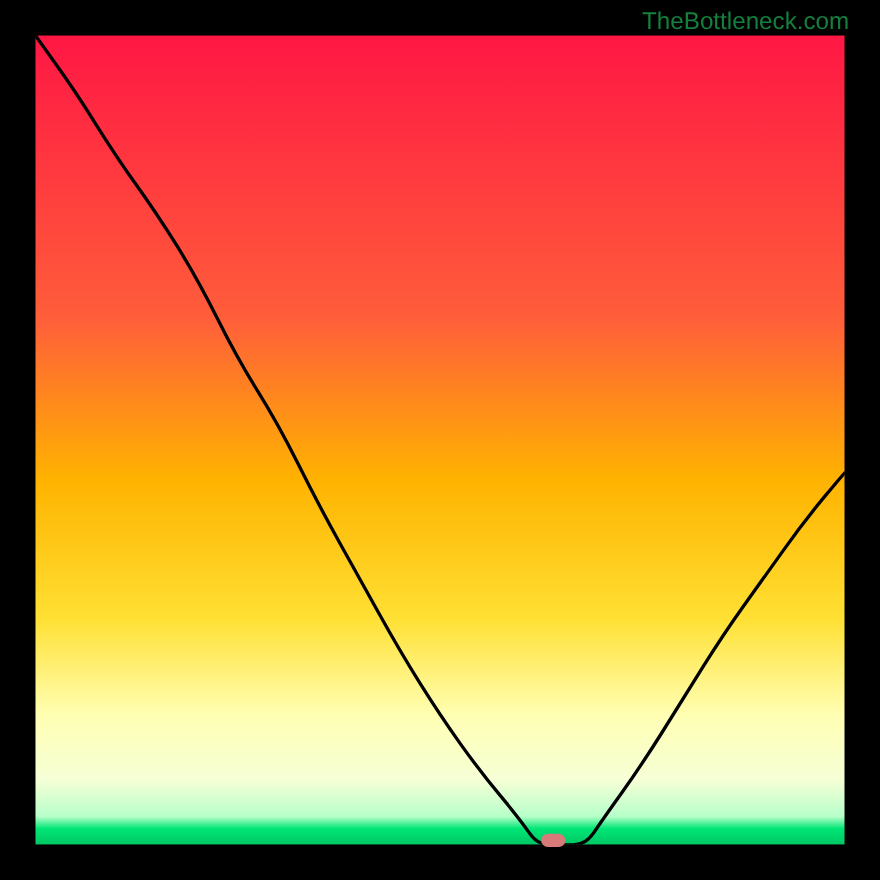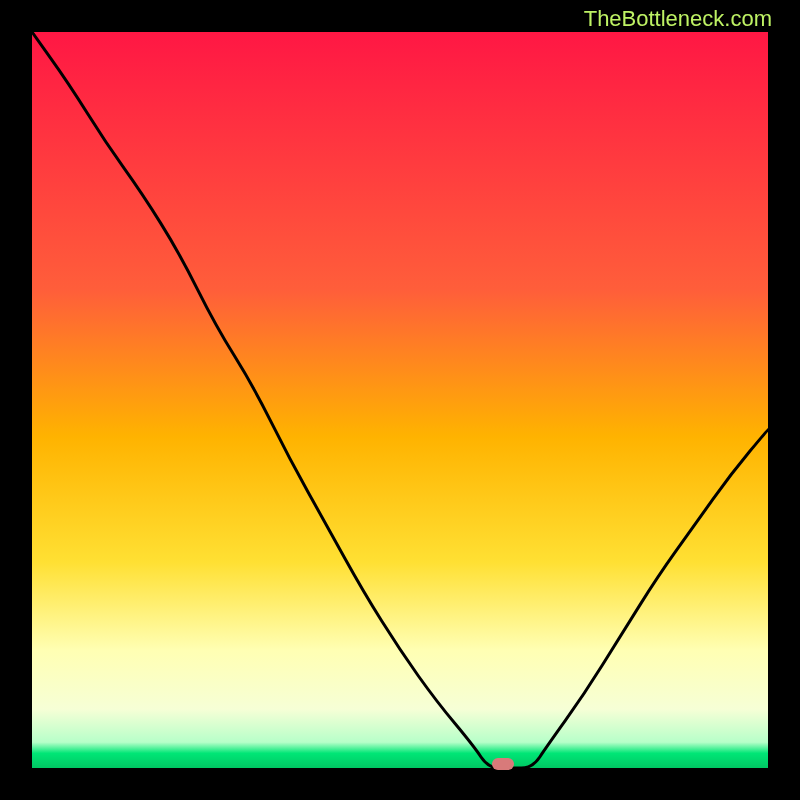--- a/index.html
+++ b/index.html
@@ -22,21 +22,21 @@
     position: absolute;
     left: 0;
     top: 0;
     width: 100%;
     height: 100%;
   }
   .watermark {
     position: absolute;
     top: 6px;
     right: 28px;
-    color: #bef264;
+    color: #15803d;
     font-size: 22px;
     font-weight: 500;
   }
   .curve {
     position: absolute;
     left: 32px;
     top: 32px;
     width: 736px;
     height: 736px;
     pointer-events: none;

